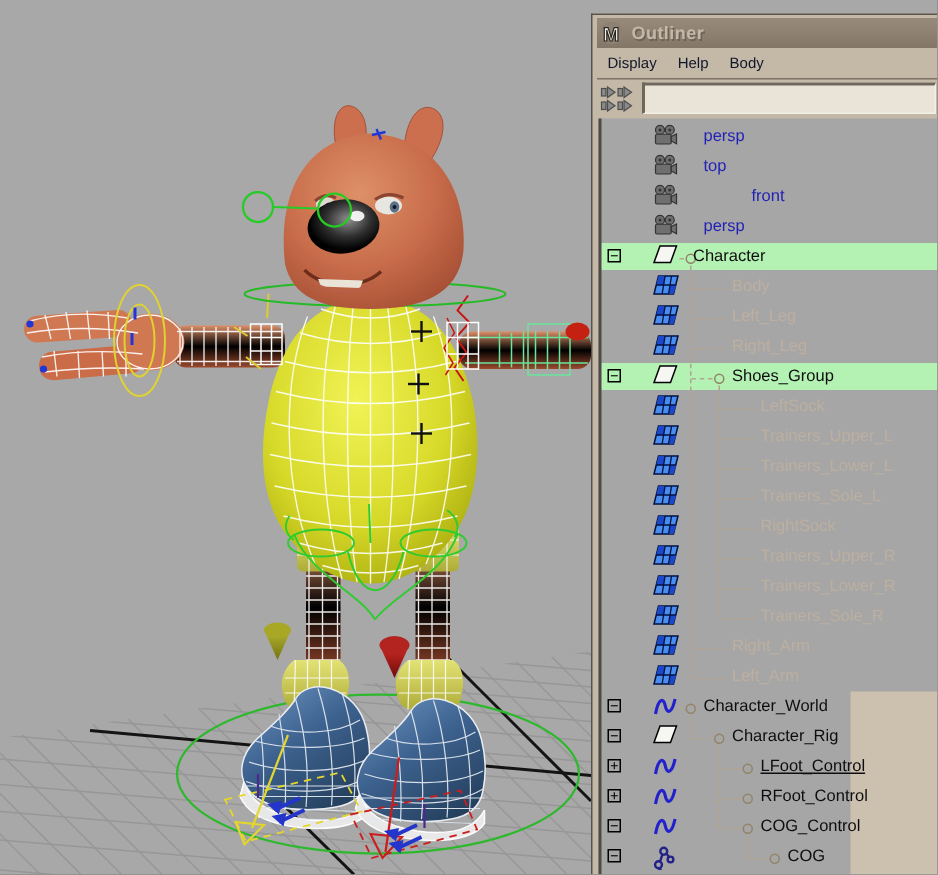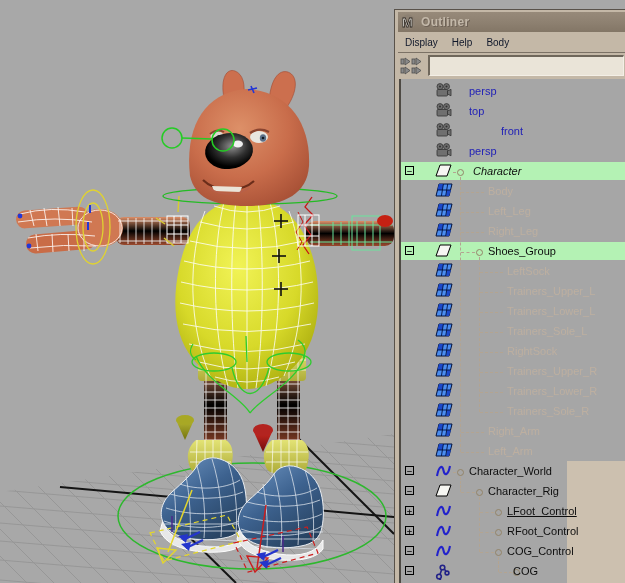--- a/index.html
+++ b/index.html
@@ -511,21 +511,21 @@
             <span class="lbl" style="left: 68px; color: rgb(34, 34, 182);">persp</span>
           </div>
           <div class="row" style="top: 82px;">
             <div class="rowbg" style="background: rgb(180, 242, 180);"></div>
             <div class="expand">−</div>
             <span class="icn"><svg width="17" height="13" viewBox="0 0 17 13">
                 <polygon points="5,1 16,1 12,12 1,12" fill="#f6f6f2" stroke="#000"></polygon>
               </svg></span>
             <div class="dash" style="left: 52px; width: 3px;"></div>
             <div class="handle" style="left: 56px;"></div>
-            <span class="lbl" style="left: 72px; color: rgb(14, 14, 14); font-style: italic;">Character</span>
+            <span class="lbl" style="left: 61px; color: rgb(14, 14, 14);">Character</span>
           </div>
           <div class="row" style="top: 102px;">
             <span class="icn"><svg width="18" height="14" viewBox="0 0 18 14">
                 <polygon points="4,1 17,1 14,13 1,13" fill="#4a8df0" stroke="#021240"></polygon>
                 <polygon points="4,1 8.4,1 7.4,7 2.5,7" fill="#1b48c8"></polygon>
                 <polygon points="11.9,7 16,7 14,13 10.9,13" fill="#1b48c8"></polygon>
                 <g stroke="#021240" stroke-width="0.9" fill="none">
                   <line x1="2.5" y1="7" x2="15.5" y2="7"></line>
                   <line x1="8.4" y1="1" x2="6.4" y2="13"></line>
                   <line x1="12.7" y1="1" x2="10.7" y2="13"></line>
@@ -763,21 +763,21 @@
                 <g stroke="#222288" fill="none" stroke-width="1.6">
                   <circle cx="4" cy="13.5" r="2.3"></circle>
                   <circle cx="7.5" cy="4.5" r="2.3"></circle>
                   <circle cx="12" cy="10" r="1.9"></circle>
                   <path d="M5 11.4 L6.6 6.8 M9.3 6 L11 8.4"></path>
                 </g>
                 <circle cx="5" cy="17" r="1.3" fill="#222288"></circle>
               </svg></span>
             <div class="dash" style="left: 98px; width: 13px;"></div>
             <div class="handle" style="left: 112px;"></div>
-            <span class="lbl" style="left: 112px; color: rgb(14, 14, 14);">COG</span>
+            <span class="lbl" style="left: 124px; color: rgb(14, 14, 14);">COG</span>
           </div>
           <div class="vline" style="left: 59px; top: 98px; height: 275px;"></div>
           <div class="vline" style="left: 78px; top: 178px; height: 155px;"></div>
           <div class="vline" style="left: 59px; top: 398px; height: 15px;"></div>
           <div class="vline" style="left: 78px; top: 418px; height: 55px;"></div>
           <div class="vline" style="left: 97px; top: 478px; height: 15px;"></div>
         </div>
     </div>
   </div>
 </div>

